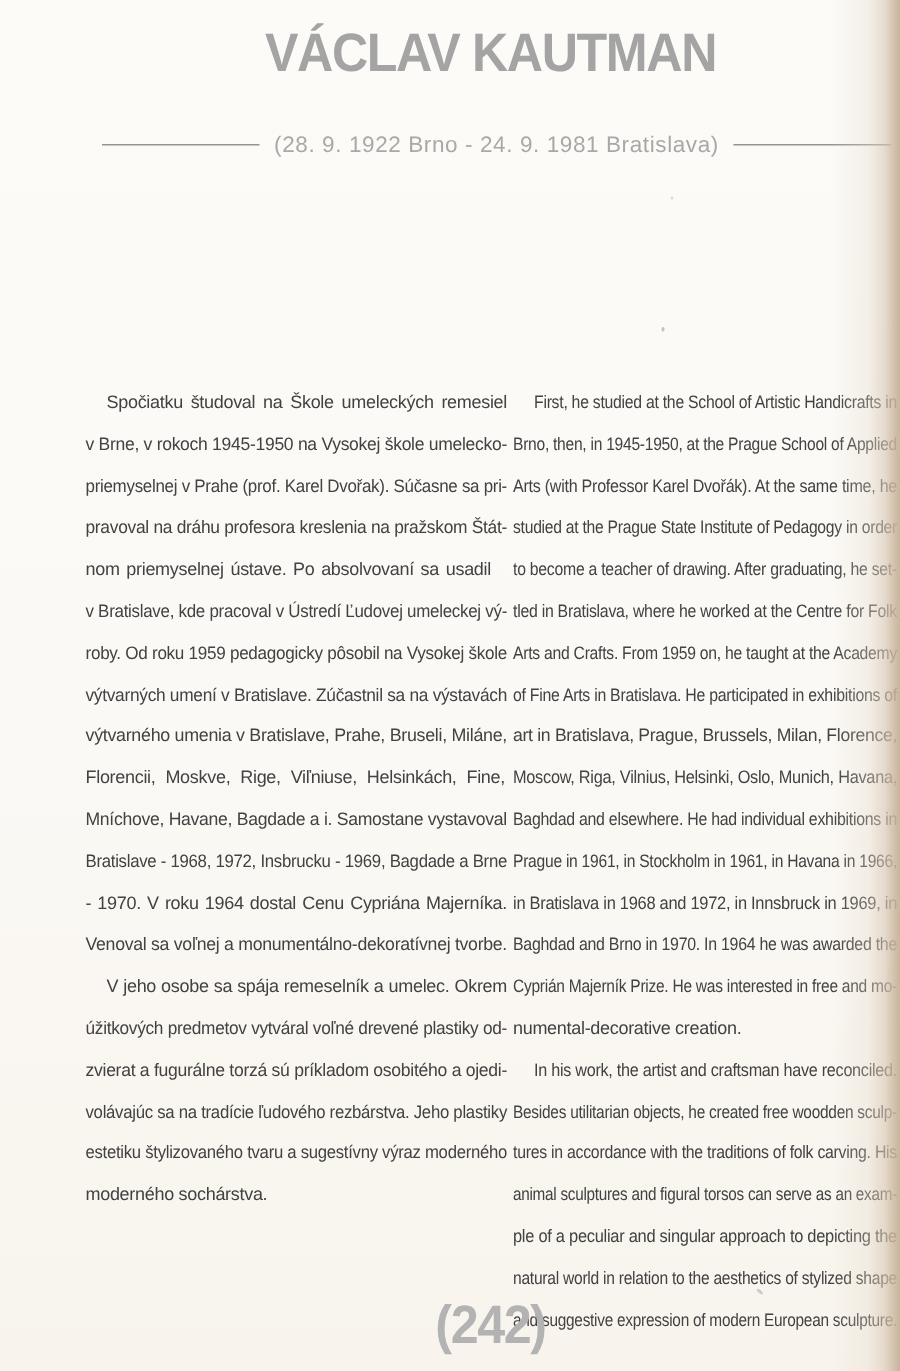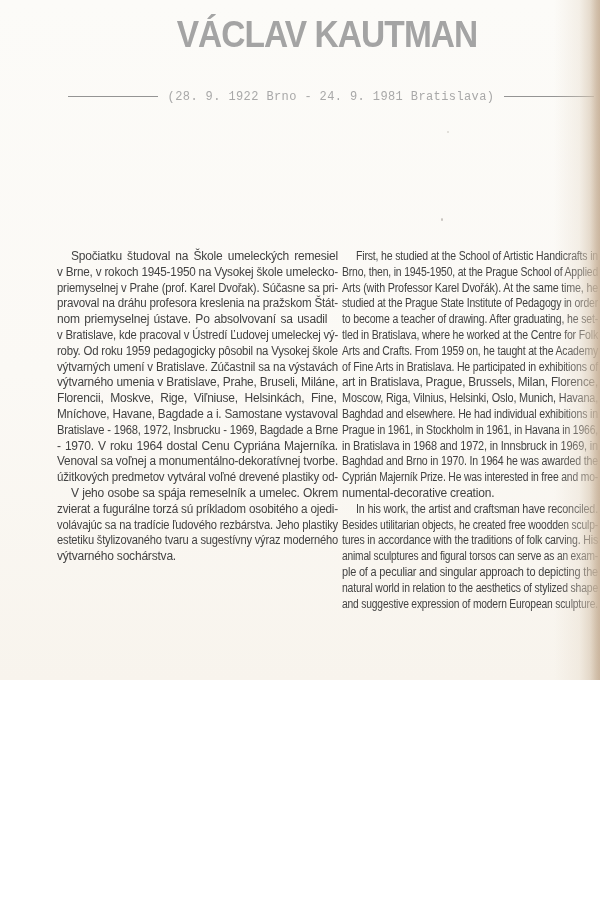--- a/index.html
+++ b/index.html
@@ -2,21 +2,21 @@
 <html style="--title-color: #a4a4a4; --dates-color: #a8a8a8; --rule-color: #949494; --body-color: #424242; --pagenum-color: #b3b3b3; --paper: #fbf9f5; --page-edge: #cbb69e;"><head>
 <meta charset="utf-8">
 <style>
   html,body{margin:0;padding:0;}
   body{
     width:600px;height:914px;
     font-family:"Liberation Sans", sans-serif;
     background:#ffffff;
   }
   .page{
-    position:relative;width:600px;height:680px;overflow:hidden;
+    position:relative;width:600px;height:914px;overflow:hidden;
     background:linear-gradient(180deg,#fcfbf8 0%,#fbf9f5 55%,#f8f4ed 100%);
   }
   
   .edge-shade{
     position:absolute;top:0;right:0;width:46px;height:914px;
     background:linear-gradient(to right,
       rgba(230,219,203,0) 0%,
       rgba(228,216,199,0.35) 55%,
       rgba(214,197,176,0.70) 85%,
       rgba(203,182,158,0.85) 100%);
@@ -34,30 +34,30 @@
     color:var(--title-color,#a4a4a4);
     transform:scaleX(0.93);transform-origin:50% 50%;
     white-space:nowrap;
   }
   .dates-row{
     position:absolute;left:68px;right:6px;top:88px;height:17px;
     display:flex;align-items:center;
   }
   .rule{flex:1;height:1px;background:var(--rule-color,#949494);}
   .dates-text{
-    padding:0 10px;font-size:12px;letter-spacing:0.4px;
-    color:var(--dates-color,#a8a8a8);white-space:nowrap;font-family:Liberation Mono, monospace;
+    padding:0 10px;font-size:15px;letter-spacing:0.4px;
+    color:var(--dates-color,#a8a8a8);white-space:nowrap;
   }
   .columns{position:absolute;top:249px;left:0;width:600px;}
   .col{position:absolute;top:0;color:var(--body-color,#424242);}
   .col-left{left:57px;width:281px;}
   .col-right{left:342px;width:256px;}
   .line{
     height:15.8px;line-height:15.8px;font-size:12px;
-    letter-spacing:-0.2px;white-space:nowrap;overflow:visible;
+    letter-spacing:-0.2px;white-space:nowrap;overflow:visible;margin-top:12px;
   }
   .line.first span{margin-left:14px;}
   .line span{display:inline-block;}
   .page-number{
     position:absolute;left:56px;right:2px;top:862px;
     text-align:center;font-size:36px;font-weight:700;letter-spacing:-1px;
     color:var(--pagenum-color,#b3b3b3);
     transform:scaleX(0.93);transform-origin:50% 50%;
   }
   .speck{position:absolute;background:#9a948c;border-radius:50%;opacity:0.55;pointer-events:none;}
@@ -87,26 +87,26 @@
         <div class="line"><span style="word-spacing: 1.32552px;">nom priemyselnej ústave. Po absolvovaní sa usadil</span></div>
         <div class="line"><span style="transform: scaleX(0.941275); transform-origin: 0px 50%;">v Bratislave, kde pracoval v Ústredí Ľudovej umeleckej vý-</span></div>
         <div class="line"><span style="transform: scaleX(0.949776); transform-origin: 0px 50%;">roby. Od roku 1959 pedagogicky pôsobil na Vysokej škole</span></div>
         <div class="line"><span style="transform: scaleX(0.961454); transform-origin: 0px 50%;">výtvarných umení v Bratislave. Zúčastnil sa na výstavách</span></div>
         <div class="line"><span style="transform: scaleX(0.99244); transform-origin: 0px 50%;">výtvarného umenia v Bratislave, Prahe, Bruseli, Miláne,</span></div>
         <div class="line"><span style="word-spacing: 3.46875px;">Florencii, Moskve, Rige, Viľniuse, Helsinkách, Fine,</span></div>
         <div class="line"><span style="transform: scaleX(0.978029); transform-origin: 0px 50%;">Mníchove, Havane, Bagdade a i. Samostane vystavoval</span></div>
         <div class="line"><span style="transform: scaleX(0.932103); transform-origin: 0px 50%;">Bratislave - 1968, 1972, Insbrucku - 1969, Bagdade a Brne</span></div>
         <div class="line"><span style="word-spacing: 0.962891px;">- 1970. V roku 1964 dostal Cenu Cypriána Majerníka.</span></div>
         <div class="line last"><span style="transform: scaleX(0.983377); transform-origin: 0px 50%;">Venoval sa voľnej a monumentálno-dekoratívnej tvorbe.</span></div>
+        <div class="line first"><span style="word-spacing: 0.224609px;">V jeho osobe sa spája remeselník a umelec. Okrem</span></div>
         <div class="line"><span style="transform: scaleX(0.958686); transform-origin: 0px 50%;">úžitkových predmetov vytváral voľné drevené plastiky od-</span></div>
-        <div class="line first"><span style="word-spacing: 0.224609px;">V jeho osobe sa spája remeselník a umelec. Okrem</span></div>
         <div class="line"><span style="transform: scaleX(0.977604); transform-origin: 0px 50%;">zvierat a fugurálne torzá sú príkladom osobitého a ojedi-</span></div>
         <div class="line"><span style="transform: scaleX(0.930849); transform-origin: 0px 50%;">volávajúc sa na tradície ľudového rezbárstva. Jeho plastiky</span></div>
         <div class="line"><span style="transform: scaleX(0.928111); transform-origin: 0px 50%;">estetiku štylizovaného tvaru a sugestívny výraz moderného</span></div>
-        <div class="line last"><span>výtvarného sochárstva.</span></div>
+        <div class="line last"><span>moderného sochárstva.</span></div>
       </div>
       <div class="col col-right">
         <div class="line first"><span style="transform: scaleX(0.877209); transform-origin: 0px 50%;">First, he studied at the School of Artistic Handicrafts in</span></div>
         <div class="line"><span style="transform: scaleX(0.866328); transform-origin: 0px 50%;">Brno, then, in 1945-1950, at the Prague School of Applied</span></div>
         <div class="line"><span style="transform: scaleX(0.894372); transform-origin: 0px 50%;">Arts (with Professor Karel Dvořák). At the same time, he</span></div>
         <div class="line"><span style="transform: scaleX(0.870933); transform-origin: 0px 50%;">studied at the Prague State Institute of Pedagogy in order</span></div>
         <div class="line"><span style="transform: scaleX(0.878357); transform-origin: 0px 50%;">to become a teacher of drawing. After graduating, he set-</span></div>
         <div class="line"><span style="transform: scaleX(0.881097); transform-origin: 0px 50%;">tled in Bratislava, where he worked at the Centre for Folk</span></div>
         <div class="line"><span style="transform: scaleX(0.873208); transform-origin: 0px 50%;">Arts and Crafts. From 1959 on, he taught at the Academy</span></div>
         <div class="line"><span style="transform: scaleX(0.88086); transform-origin: 0px 50%;">of Fine Arts in Bratislava. He participated in exhibitions of</span></div>

